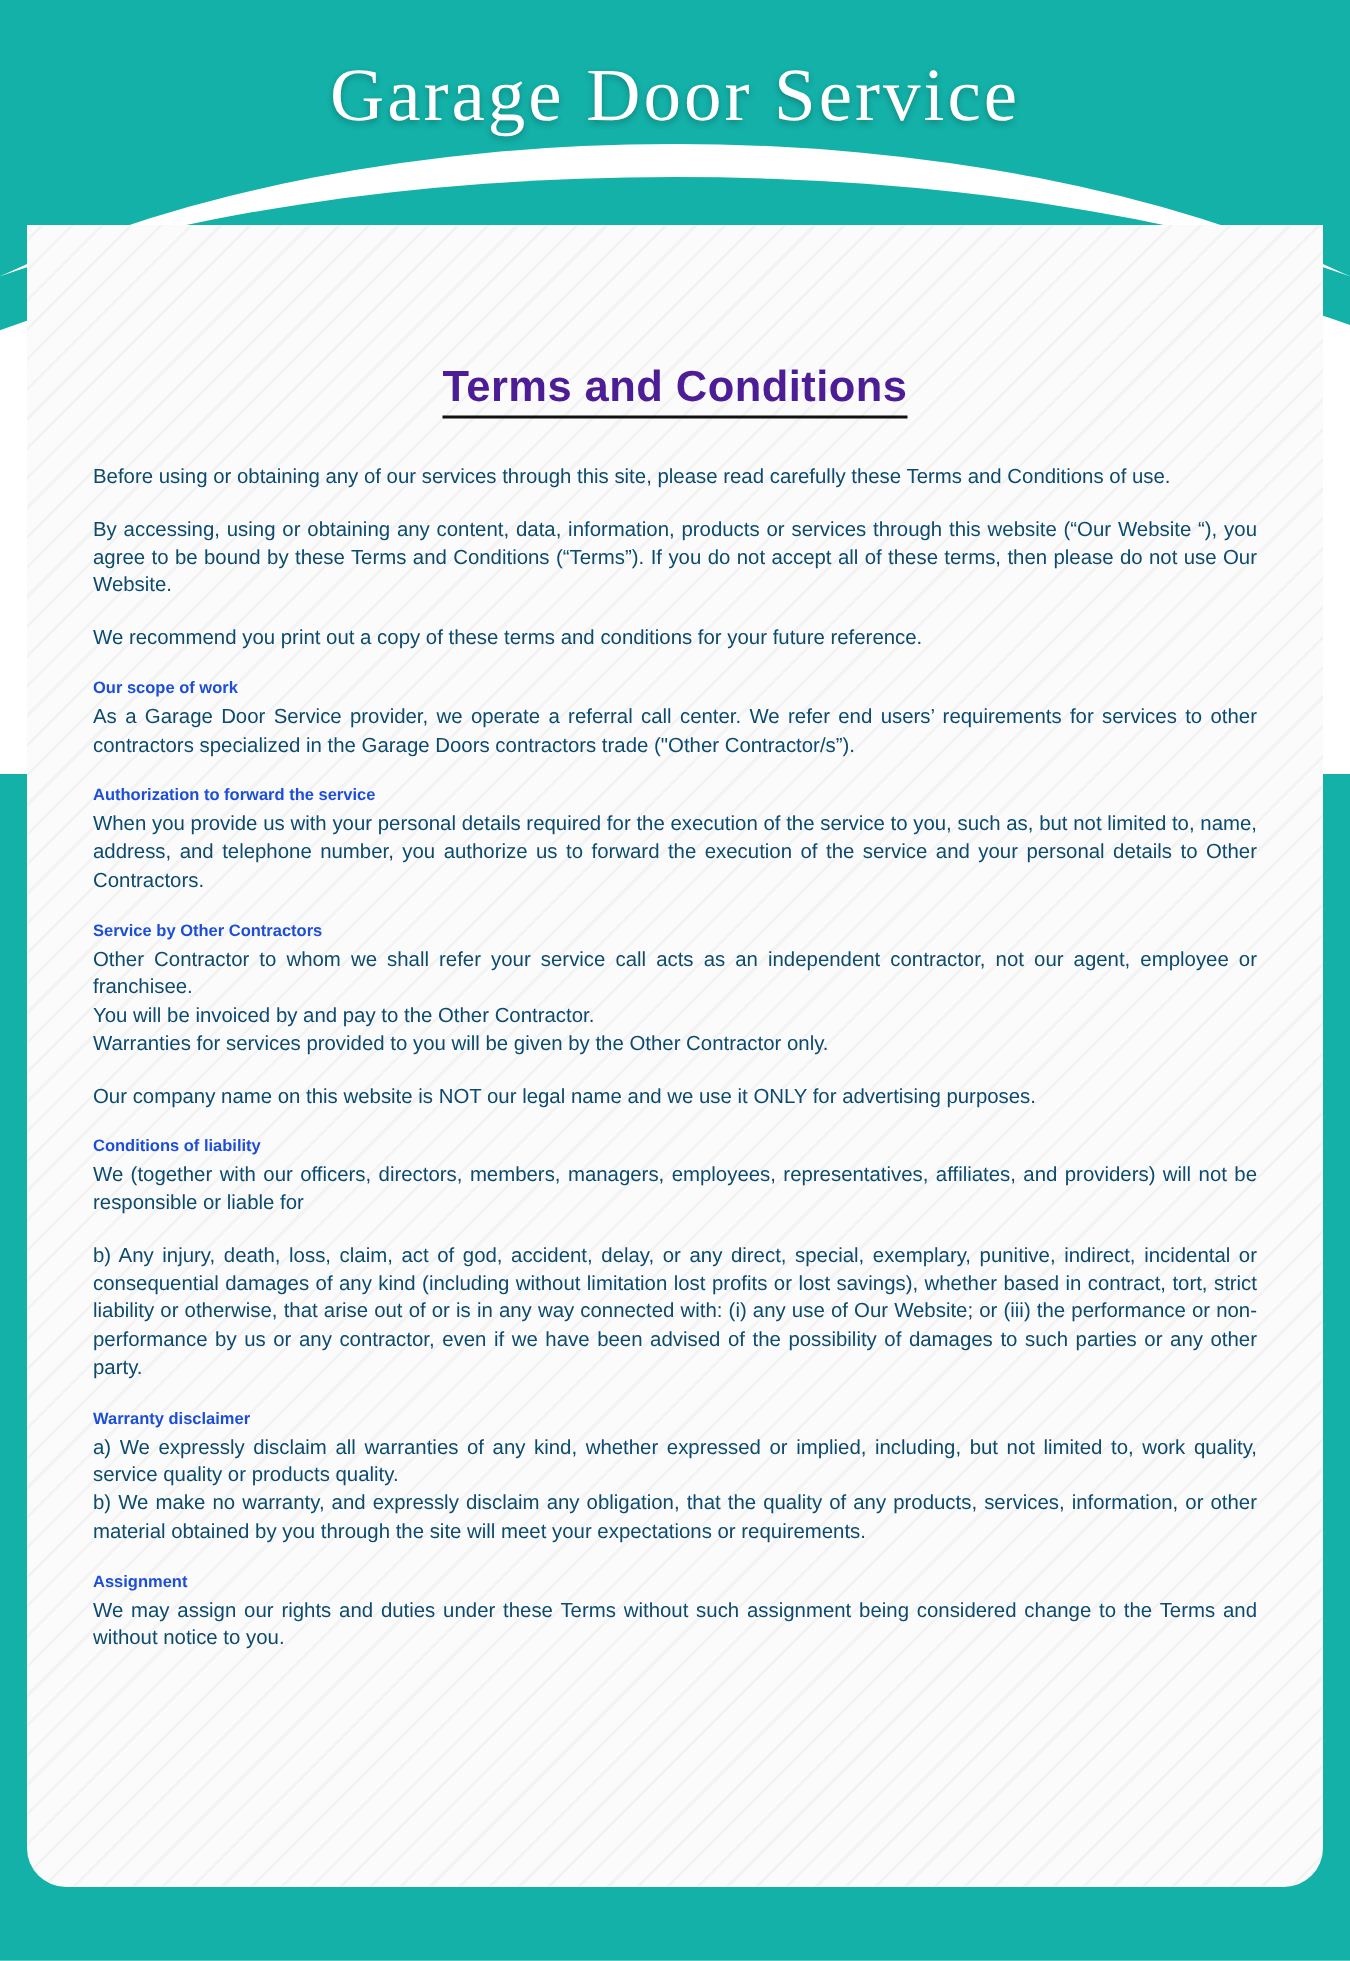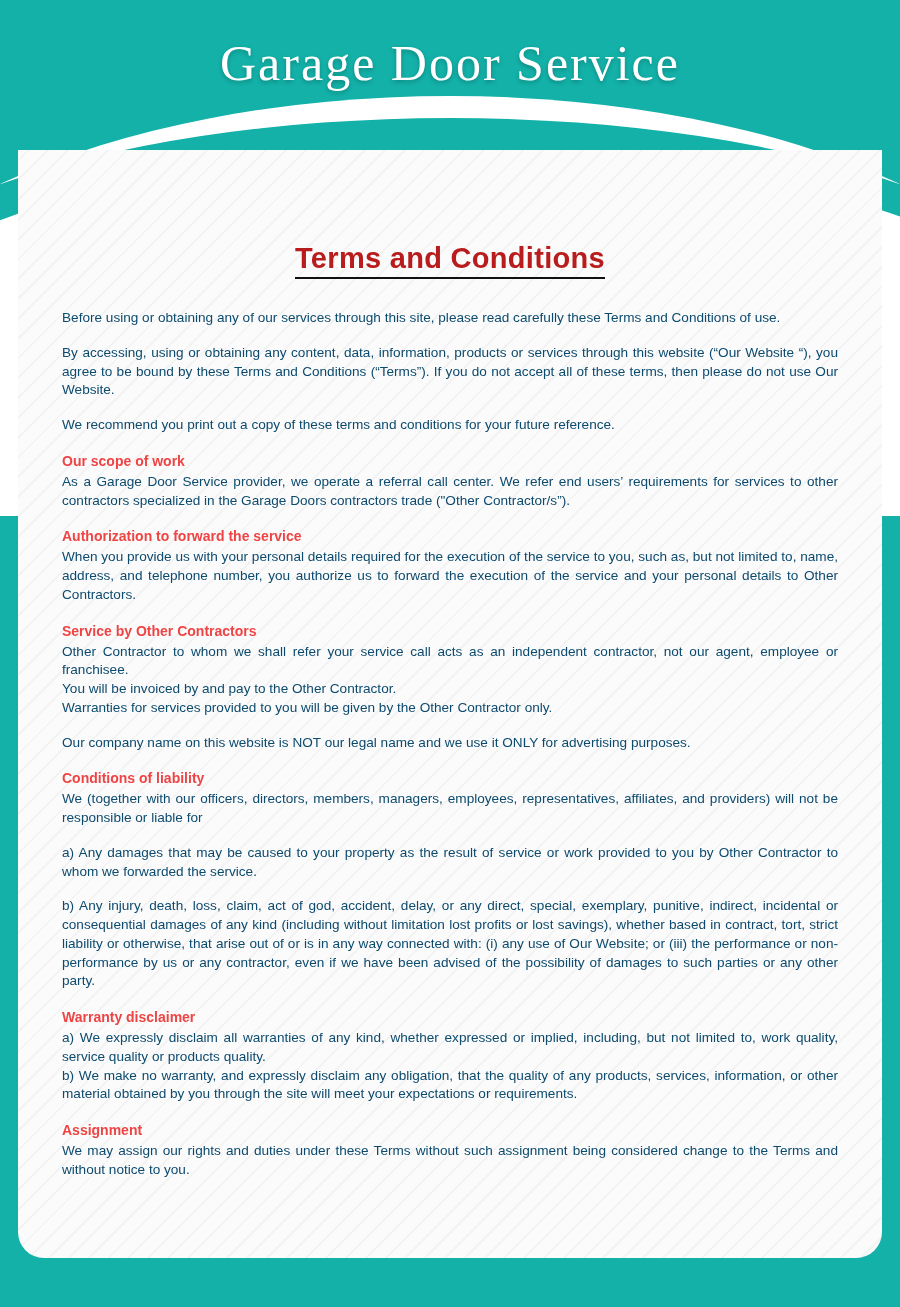--- a/index.html
+++ b/index.html
@@ -191,21 +191,21 @@
     left: 0;
     top: 0;
     width: 864px;
     padding: 0;
   }
   .doc-title {
     margin: 92px 0 0 0;
     text-align: center;
     font-size: 29px;
     font-weight: bold;
-    color: #b91c1c;
+    color: #4c1d95;
     letter-spacing: .3px;
   }
   .doc-title span {
     border-bottom: 2px solid #111;
     padding-bottom: 3px;
   }
 
   .body-area {
     padding: 0 44px 0 44px;
     margin-top: 34px;
@@ -215,23 +215,23 @@
     font-size: 13.6px;
     line-height: 1.38;
     color: #0c4a6e;
     text-align: justify;
   }
   p.para.tight {
     margin-bottom: 0;
   }
   h3.head {
     margin: 18px 0 4px 0;
-    font-size: 14px;
+    font-size: 11px;
     font-weight: bold;
-    color: #ef4444;
+    color: #1d4ed8;
   }
 
   
   .footer-band {
     position: absolute;
     left: 0;
     bottom: 0;
     width: 900px;
     height: 48px;
     background: #13b1a8;
@@ -274,21 +274,20 @@
           <p class="para">As a Garage Door Service provider, we operate a referral call center. We refer end users’ requirements for services to other contractors specialized in the Garage Doors contractors trade ("Other Contractor/s”).</p>
           <h3 class="head">Authorization to forward the service</h3>
           <p class="para">When you provide us with your personal details required for the execution of the service to you, such as, but not limited to, name, address, and telephone number, you authorize us to forward the execution of the service and your personal details to Other Contractors.</p>
           <h3 class="head">Service by Other Contractors</h3>
           <p class="para tight">Other Contractor to whom we shall refer your service call acts as an independent contractor, not our agent, employee or franchisee.</p>
           <p class="para tight">You will be invoiced by and pay to the Other Contractor.</p>
           <p class="para">Warranties for services provided to you will be given by the Other Contractor only.</p>
           <p class="para">Our company name on this website is NOT our legal name and we use it ONLY for advertising purposes.</p>
           <h3 class="head">Conditions of liability</h3>
           <p class="para">We (together with our officers, directors, members, managers, employees, representatives, affiliates, and providers) will not be responsible or liable for</p>
-          <p class="para">a) Any damages that may be caused to your property as the result of service or work provided to you by Other Contractor to whom we forwarded the service.</p>
           <p class="para">b) Any injury, death, loss, claim, act of god, accident, delay, or any direct, special, exemplary, punitive, indirect, incidental or consequential damages of any kind (including without limitation lost profits or lost savings), whether based in contract, tort, strict liability or otherwise, that arise out of or is in any way connected with: (i) any use of Our Website; or (iii) the performance or non-performance by us or any contractor, even if we have been advised of the possibility of damages to such parties or any other party.</p>
           <h3 class="head">Warranty disclaimer</h3>
           <p class="para tight">a) We expressly disclaim all warranties of any kind, whether expressed or implied, including, but not limited to, work quality, service quality or products quality.</p>
           <p class="para">b) We make no warranty, and expressly disclaim any obligation, that the quality of any products, services, information, or other material obtained by you through the site will meet your expectations or requirements.</p>
           <h3 class="head">Assignment</h3>
           <p class="para">We may assign our rights and duties under these Terms without such assignment being considered change to the Terms and without notice to you.</p>
         </div>
     </div>
   </div>
 

